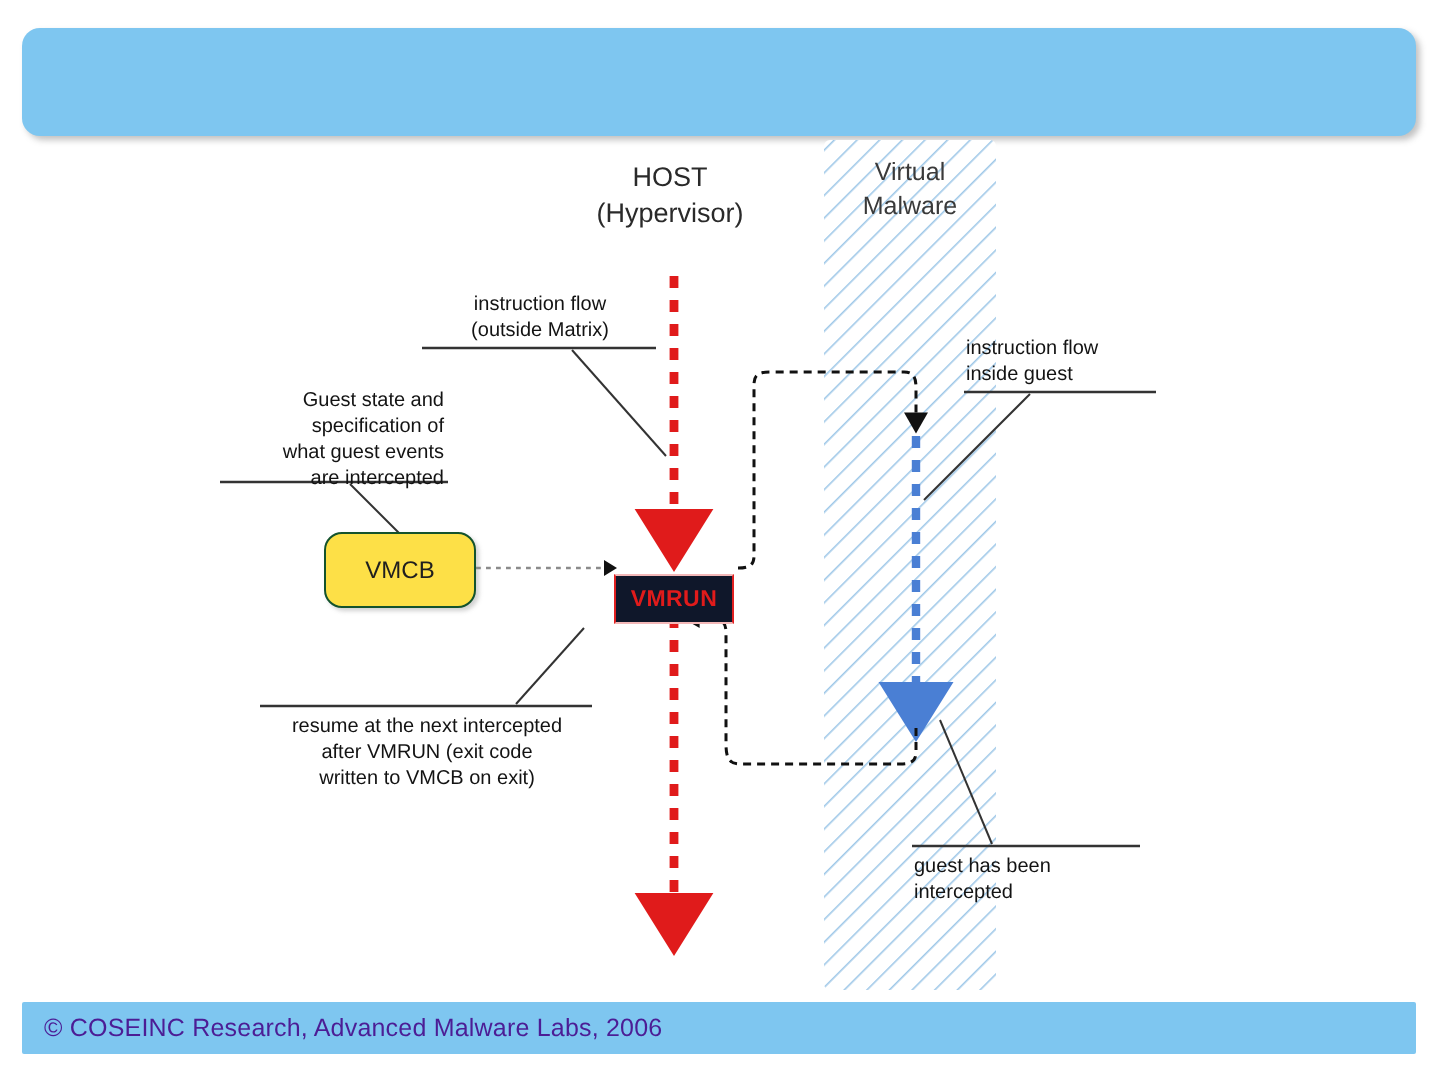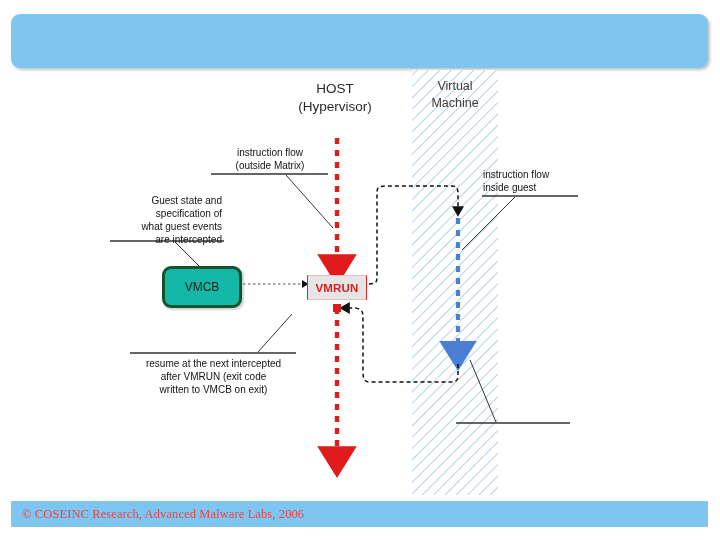--- a/index.html
+++ b/index.html
@@ -40,22 +40,22 @@
     width: 697px;
     height: 26px;
     background: #7ec6f0;
     border-radius: 1px;
   }
   #footer-text {
     position: absolute;
     left: 22px;
     top: 507px;
     font-size: 12.5px;
-    color: #ef4444;
-    font-family: Liberation Serif, serif;
+    color: #4c1d95;
+    font-family: Liberation Sans, sans-serif;
     letter-spacing: 0.1px;
     white-space: nowrap;
   }
   
   #diagram {
     position: absolute;
     left: 0;
     top: 68px;
     width: 720px;
     height: 432px;
@@ -105,48 +105,48 @@
   #lbl-intercepted {
     left: 457px; top: 359px; width: 110px;
   }
   
   #vmcb-box {
     position: absolute;
     left: 162px;
     top: 198px;
     width: 74px;
     height: 36px;
-    background: #14b8a6;
-    border: 3px solid #14532d;
+    background: #fde047;
+    border: 1px solid #14532d;
     border-radius: 9px;
     box-shadow: 1.5px 1.5px 2px rgba(140,140,140,0.4);
   }
   #vmcb-label {
     position: absolute;
     left: 0; top: 0;
     width: 74px; height: 36px;
     display: flex;
     align-items: center;
     justify-content: center;
     font-family: "Liberation Sans", sans-serif;
     font-size: 12px;
     color: #1f1f1f;
   }
   
   #vmrun-box {
     position: absolute;
     left: 307px;
-    top: 207px;
+    top: 219px;
     width: 60px;
     height: 25px;
     border-left: 1.6px solid #e02020;
     border-right: 1.6px solid #e02020;
     border-top: 1px solid #f3b8b8;
     border-bottom: 1px solid #f3b8b8;
-    background: #e5e5e5;
+    background: #0f172a;
     box-sizing: border-box;
   }
   #vmrun-label {
     position: absolute;
     left: 0; top: 0;
     width: 100%; height: 100%;
     display: flex;
     align-items: center;
     justify-content: center;
     font-family: "Liberation Sans", sans-serif;
@@ -219,37 +219,39 @@
       <line x1="258" y1="284" x2="292" y2="246" stroke="#333333" stroke-width="1"></line>
 
       <line x1="456" y1="355" x2="570" y2="355" stroke="#333333" stroke-width="1.3"></line>
       <line x1="496" y1="354" x2="470" y2="292" stroke="#333333" stroke-width="1"></line>
     </svg>
 
     <div class="lbl center" id="host-label">HOST
 (Hypervisor)</div>
 
     <div class="lbl center" id="vm-label">Virtual
-Machine</div>
+Malware</div>
 
     <div class="lbl center" id="lbl-instr-outside">instruction flow
 (outside Matrix)</div>
 
     <div class="lbl right" id="lbl-guest-state">Guest state and
 specification of
 what guest events
 are intercepted</div>
 
     <div class="lbl left" id="lbl-instr-inside">instruction flow
 inside guest</div>
 
     <div class="lbl center" id="lbl-resume">resume at the next intercepted
 after VMRUN (exit code
 written to VMCB on exit)</div>
 
+    <div class="lbl left" id="lbl-intercepted">guest has been
+intercepted</div>
 
     <div id="vmcb-box">
       <div id="vmcb-label">VMCB</div>
     </div>
 
     <div id="vmrun-box">
       <div id="vmrun-label">VMRUN</div>
     </div>
 
   </div>

